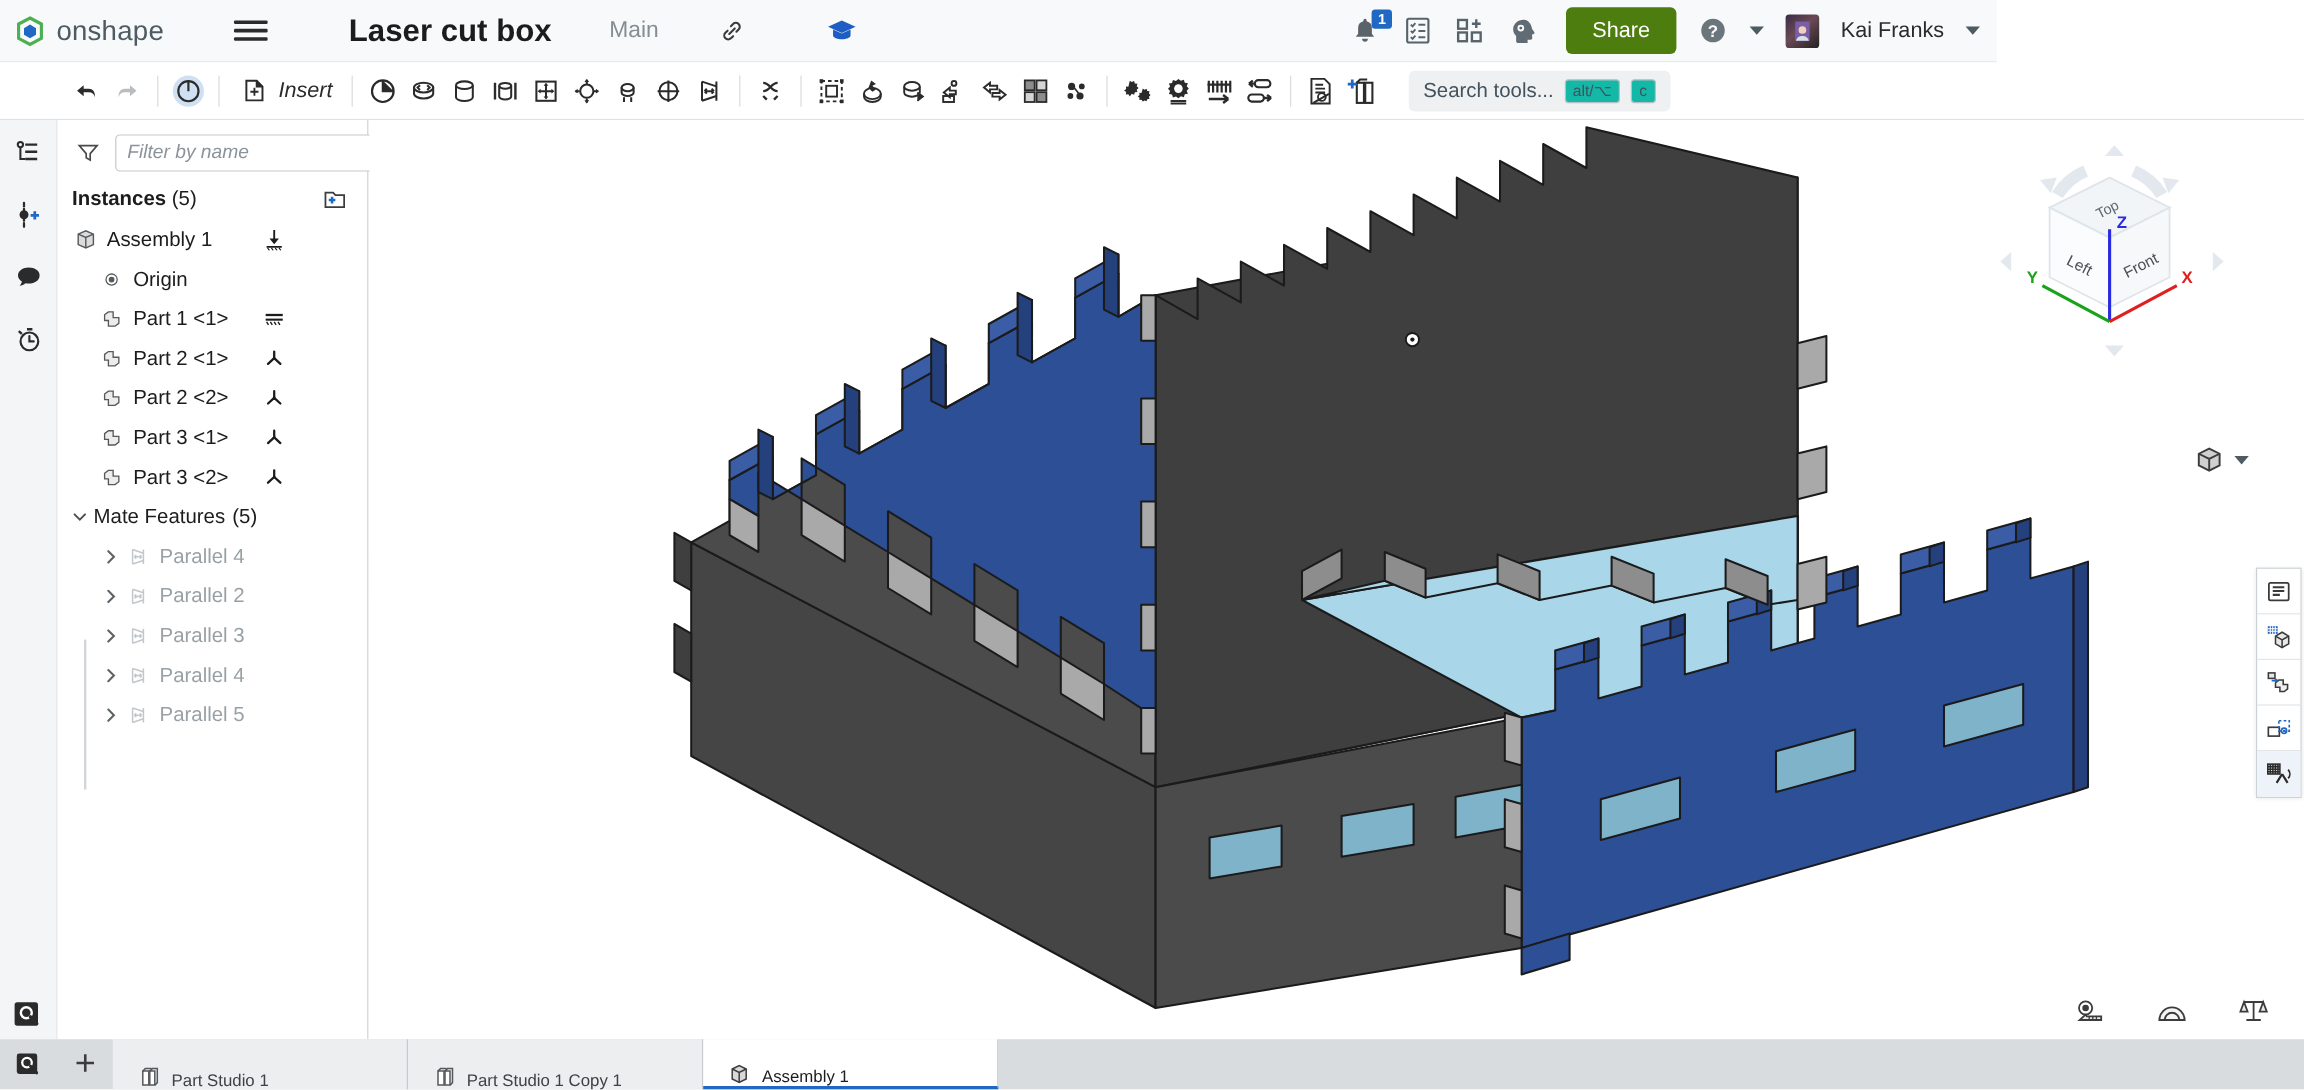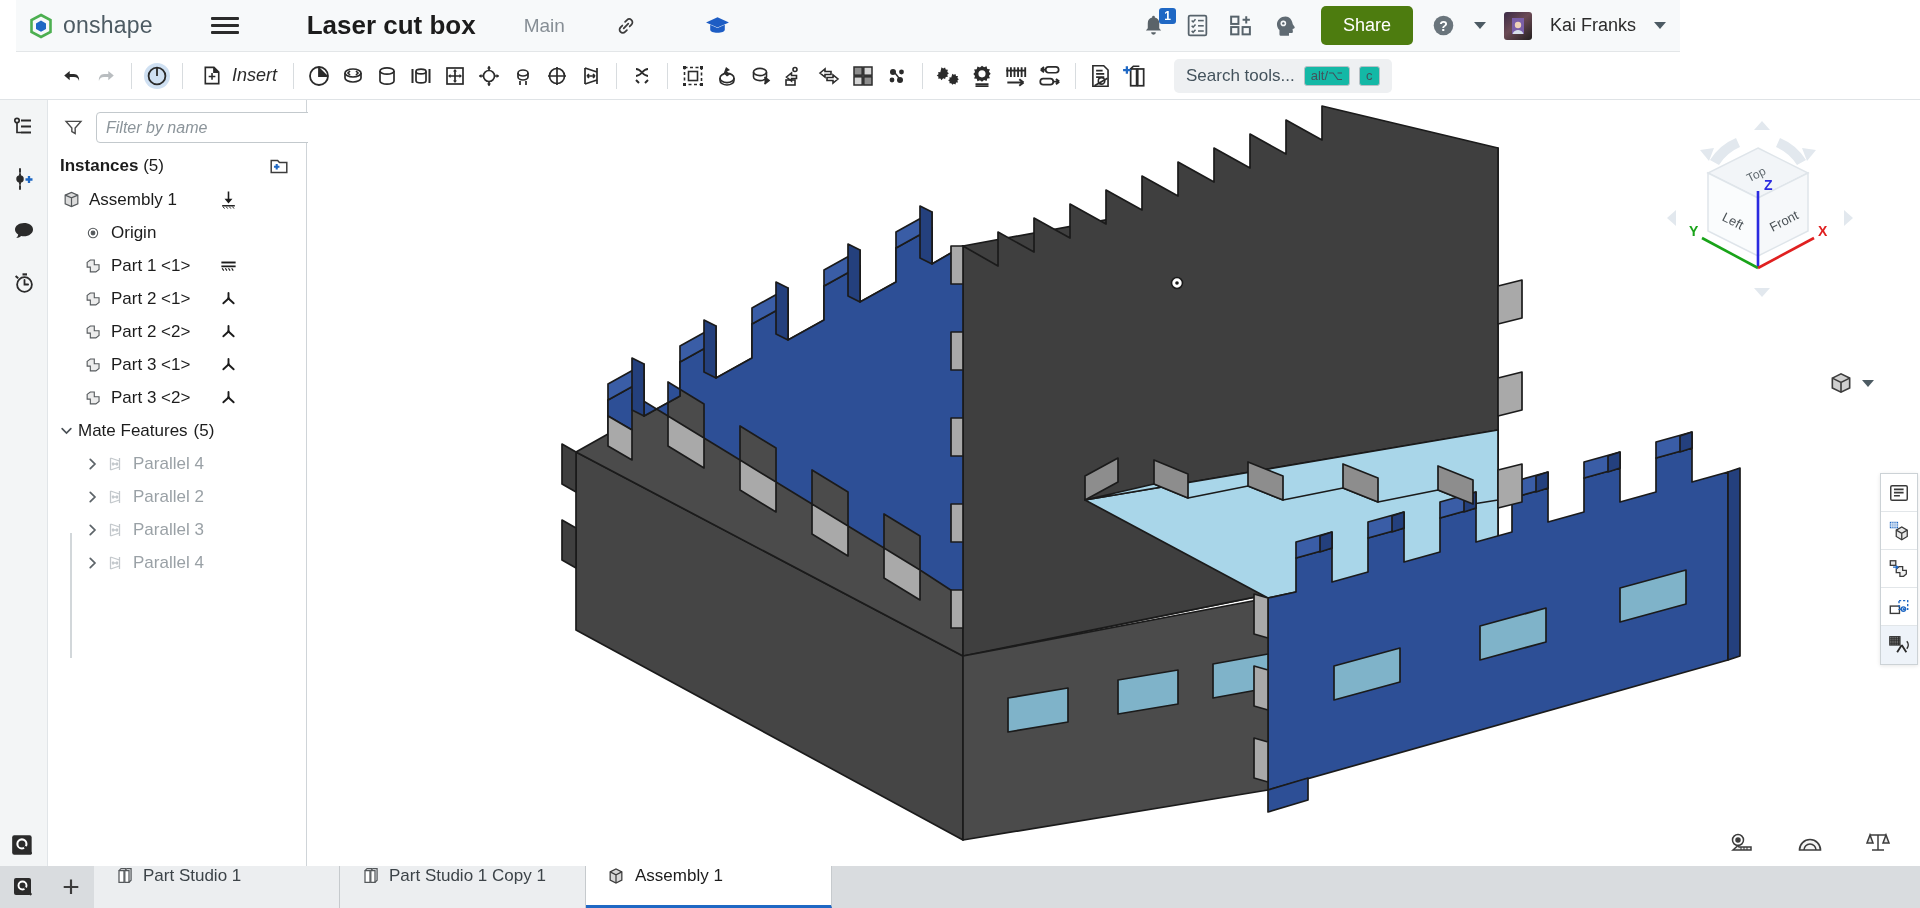--- a/index.html
+++ b/index.html
@@ -5,21 +5,21 @@
   * { box-sizing: border-box; margin: 0; padding: 0; }
   html, body {
     width: 1920px; height: 908px;
     font-family: "Liberation Sans", sans-serif;
     background: #fff; overflow: hidden;
   }
   #app { position: relative; width: 1920px; height: 908px; }
 
   
   .header {
-    position: absolute; top: 0; left: 16px; width: 1664px; height: 52px;
+    position: absolute; top: 0; left: 0; width: 1664px; height: 52px;
     background: #f7f9fa; display: flex; align-items: center;
     border-bottom: 1px solid #e3e6e8;
     gap: 36px;
   }
   .logo-wrap { display: flex; align-items: center; padding-left: 12px; gap: 9px; }
   .logo-mark { width: 26px; height: 26px; }
   .logo-text { font-size: 23px; color: #4d5b63; letter-spacing: .2px; }
   .hamburger { margin-left: 22px; width: 28px; height: 28px; display:flex; flex-direction:column;
                justify-content:center; gap:4px; cursor: pointer; }
   .hamburger span { display:block; height:3px; background:#2b2b2b; border-radius:1px; }
@@ -145,23 +145,23 @@
   
   .tabbar {
     position:absolute; bottom:0; left:0; width:1920px; height:42px;
     background:#d9dcdf; display:flex; align-items:stretch;
   }
   .tab-search { width:48px; display:flex;align-items:center;justify-content:center;
                 color:#2b2b2b; cursor:pointer; }
   .tab-plus { width:46px; display:flex;align-items:center;justify-content:center;
               font-size:30px;color:#3c3c3c;cursor:pointer;font-weight:300; }
   .tab {
-    display:flex;align-items:flex-start;gap:9px;padding:0 20px;min-width:246px;
+    display:flex;align-items:flex-end;gap:9px;padding:0 20px;min-width:246px;
     background:#eceef0; border-right:1px solid #c6cacd; cursor:pointer;
-    font-size:17px;color:#3c4348;
+    font-size:14px;color:#3c4348;
   }
   .tab.active { background:#fff; color:#1c1c1c; border-bottom:3px solid #1f68c4; }
   .tab .ticon { display:flex;align-items:center;color:#55595c; flex:none; }
 
   svg { display:block; }
 </style>
 </head>
 <body>
 
 <div id="app">
@@ -721,20 +721,35 @@
         <span class="nicon">
           <svg width="18" height="18" viewBox="0 0 24 24" fill="none" stroke="#c2c7cb" stroke-width="1.7">
             <path d="M6 4 v16 M18 4 v16"></path>
               <path d="M6 4 L18 8 M6 20 L18 16"></path>
             <path d="M8 12 h8 M8 12 l2-2 M8 12 l2 2 M16 12 l-2-2 M16 12 l-2 2"></path>
           </svg>
         </span>
         <span class="nlabel">Parallel 4</span>
       </div>
 
+      <div class="node indent2 muted" style="padding-left:36px">
+        <span class="chev">
+          <svg width="14" height="14" viewBox="0 0 24 24" fill="none" stroke="#5d6469" stroke-width="3" stroke-linecap="round">
+            <path d="M9 4 L17 12 L9 20"></path>
+          </svg>
+        </span>
+        <span class="nicon">
+          <svg width="18" height="18" viewBox="0 0 24 24" fill="none" stroke="#c2c7cb" stroke-width="1.7">
+            <path d="M6 4 v16 M18 4 v16"></path>
+              <path d="M6 4 L18 8 M6 20 L18 16"></path>
+            <path d="M8 12 h8 M8 12 l2-2 M8 12 l2 2 M16 12 l-2-2 M16 12 l-2 2"></path>
+          </svg>
+        </span>
+        <span class="nlabel">Parallel 5</span>
+      </div>
     </div>
   </div>
 
   <div class="panel-handle">
     <svg width="20" height="20" viewBox="0 0 24 24" fill="none" stroke="#5b6166" stroke-width="1.8">
       <path d="M4 5 L6 8 L8 5" stroke-width="2"></path>
       <path d="M6 8 v12" stroke-width="2.4"></path>
       <path d="M11 5.5 H21 M11 11.5 H21 M11 17.5 H21" stroke-width="2.4"></path>
     </svg>
   </div>

